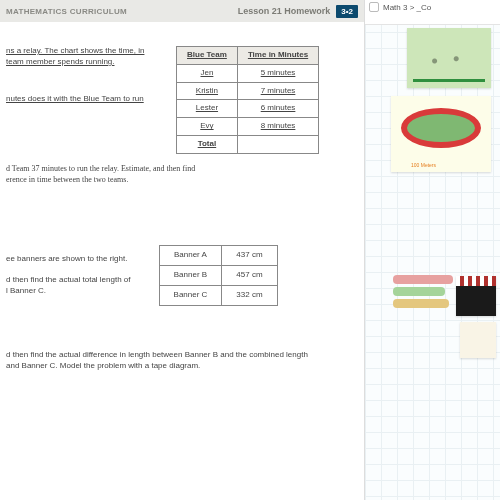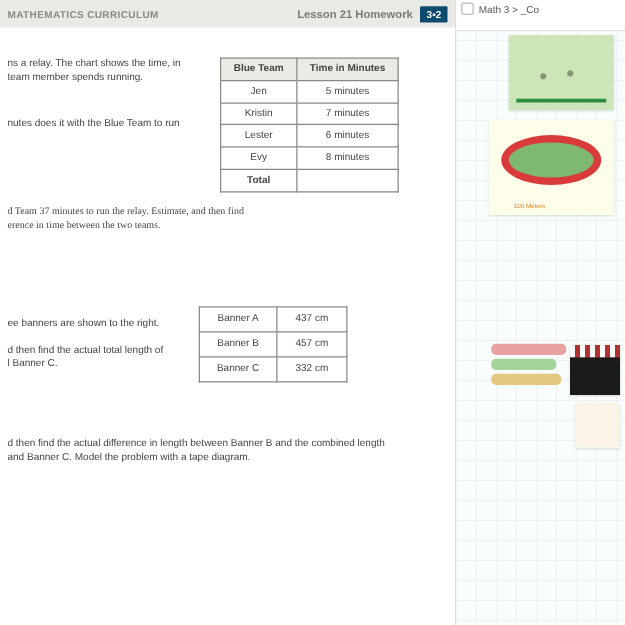--- a/index.html
+++ b/index.html
@@ -6,21 +6,21 @@
   body { font-family: -apple-system, "Segoe UI", Arial, sans-serif; font-size: 8px; color: #333; background: #fff; width: 500px; height: 500px; overflow: hidden; position: relative; }
   .main { display: flex; height: 100%; }
   .doc-col { width: 365px; background: #fff; border-right: 1px solid #ddd; position: relative; }
   .header-bar { height: 22px; background: #e9e9e6; display: flex; align-items: center; padding: 0 6px; font-size: 8px; }
   .hdr-left { color: #8a8a85; font-weight: 600; letter-spacing: 0.3px; text-align: center; }
   .hdr-mid { flex: 1; }
   .hdr-right { display: flex; align-items: center; gap: 6px; }
   .lesson-title { color: #7c7c76; font-weight: 700; font-size: 9px; }
   .badge { background: #0c4a6e; color: #fff; font-size: 8px; padding: 2px 5px; border-radius: 1px; font-weight: 600; }
   .content { padding: 6px 10px 6px 6px; font-size: 8px; line-height: 1.35; color: #444; }
-  .q-row { display: flex; gap: 10px; margin-top: 18px; }
+  .q-row { display: flex; gap: 10px; margin-top: 18px; text-decoration: underline; }
   .q-text { flex: 1; max-width: 160px; }
   .space { height: 26px; }
   .tbl { border-collapse: collapse; font-size: 8px; }
   .tbl th, .tbl td { border: 1px solid #888; padding: 3px 10px; text-align: center; }
   .tbl th { background: #eceae5; font-weight: 600; }
   .q2 { margin-top: 10px; max-width: 280px; font-family: Liberation Serif, serif; }
   .q3 { margin-top: 60px; }
   .q3-row { display: flex; gap: 28px; align-items: center; }
   .q3-text { max-width: 200px; }
   .tbl2 { border-collapse: collapse; font-size: 8px; }

